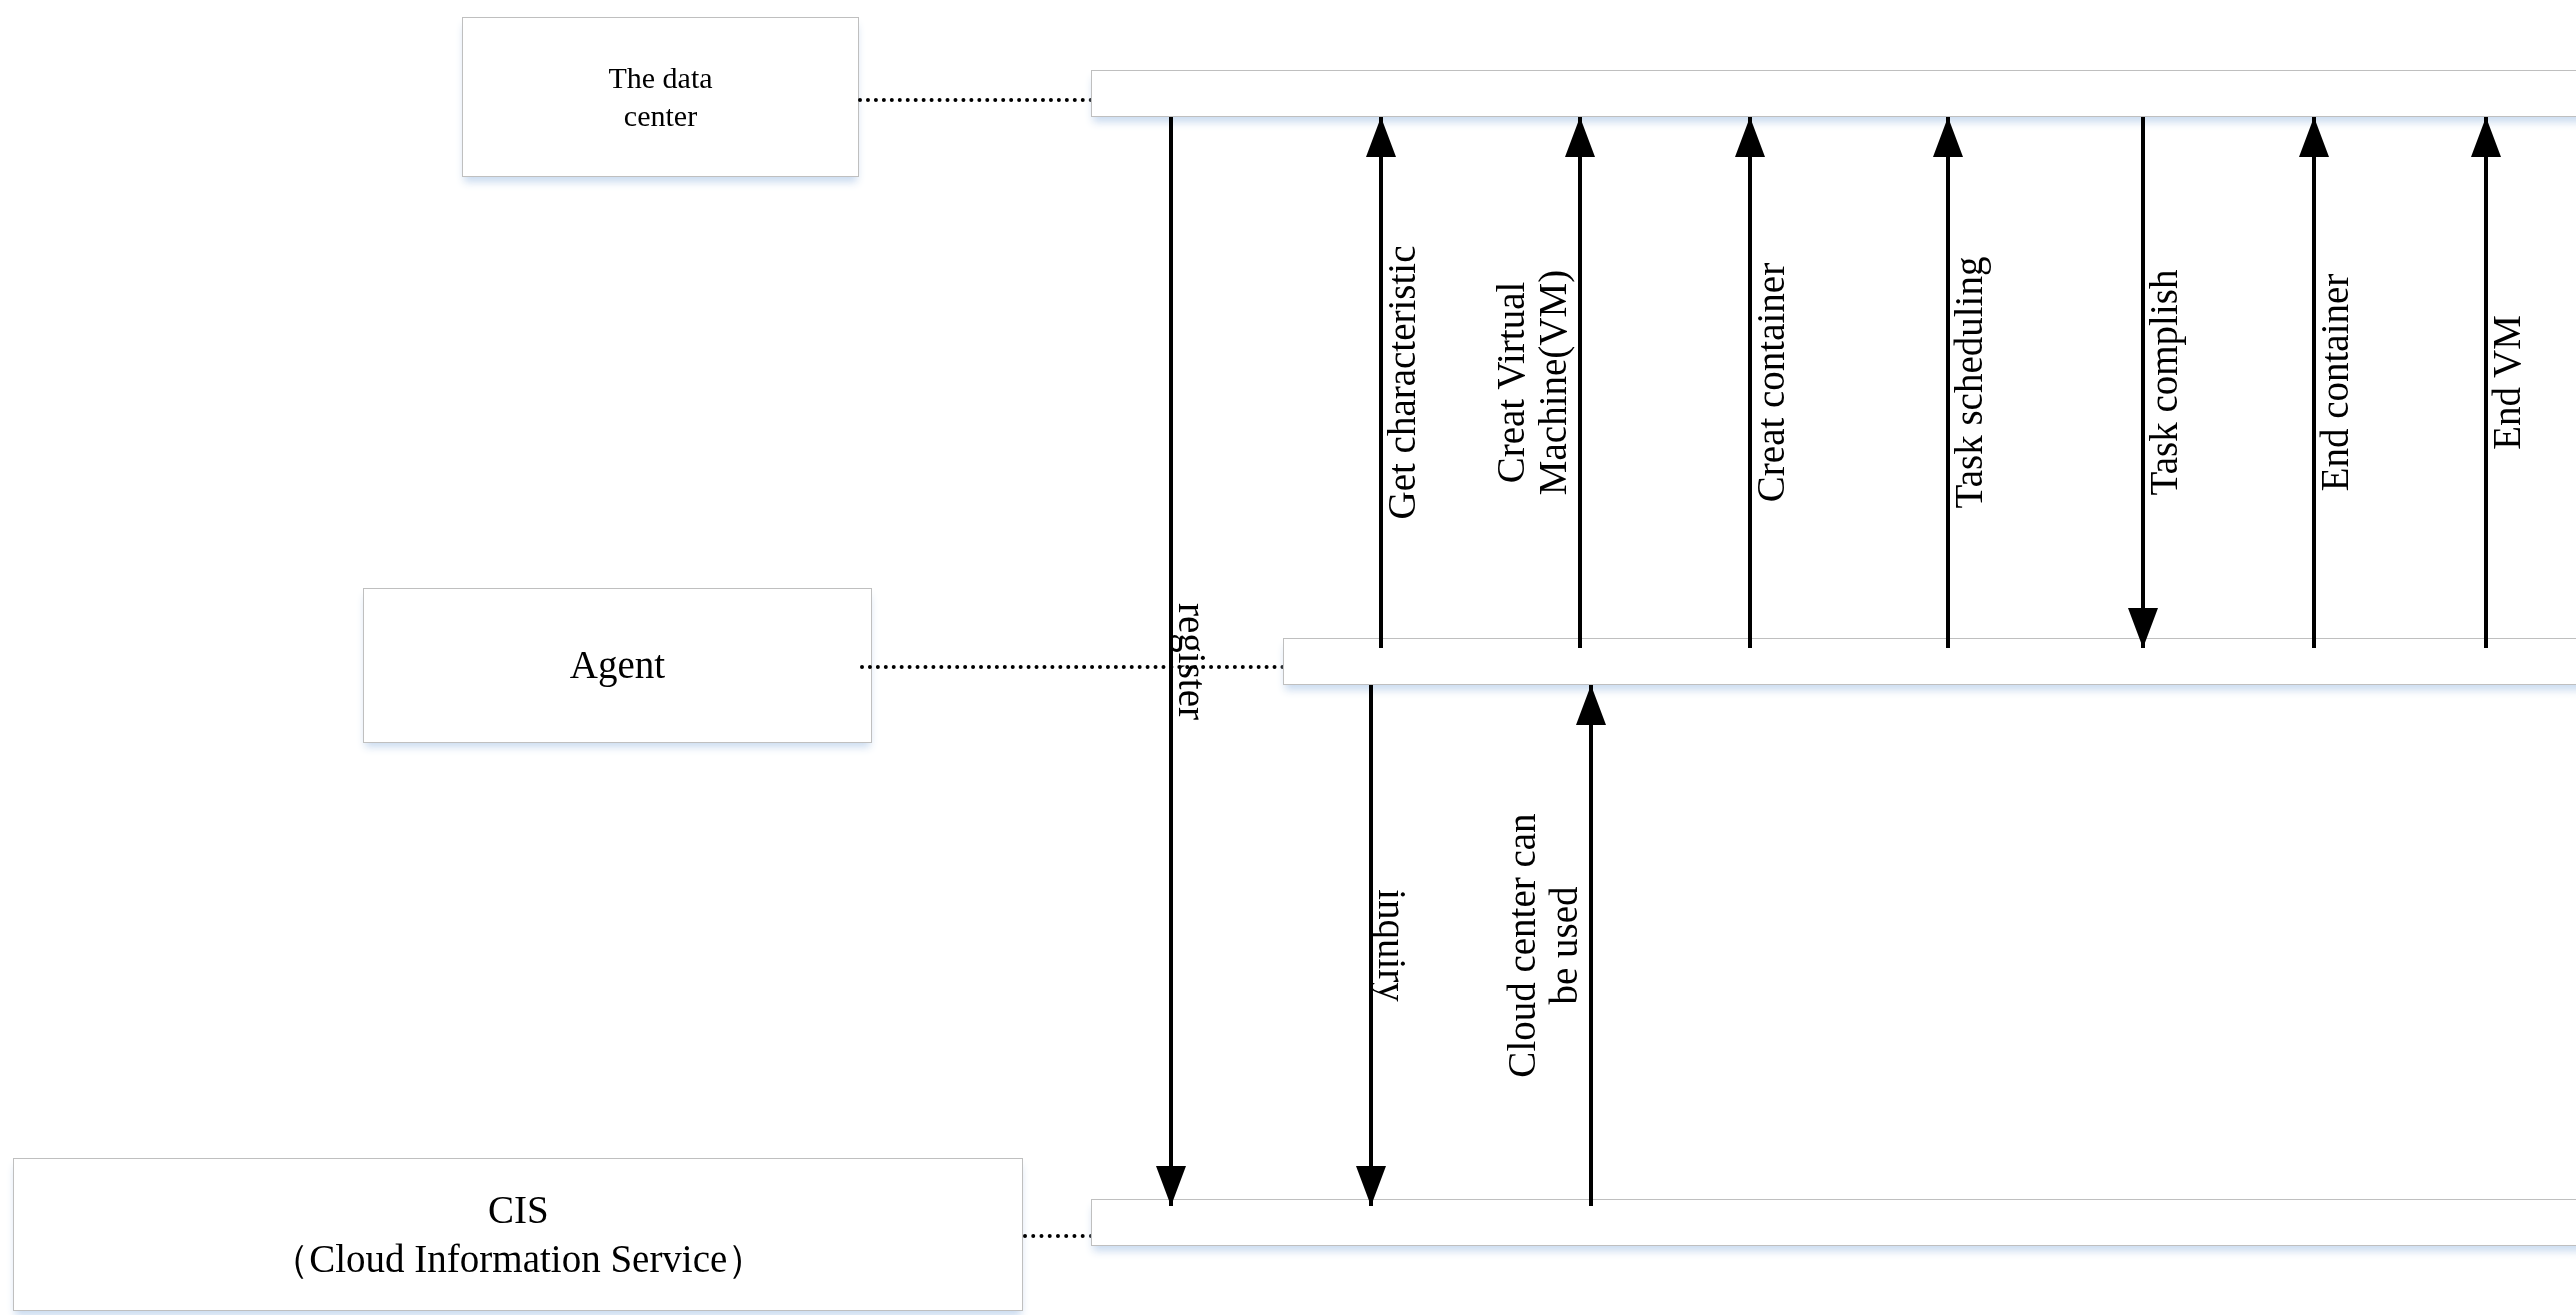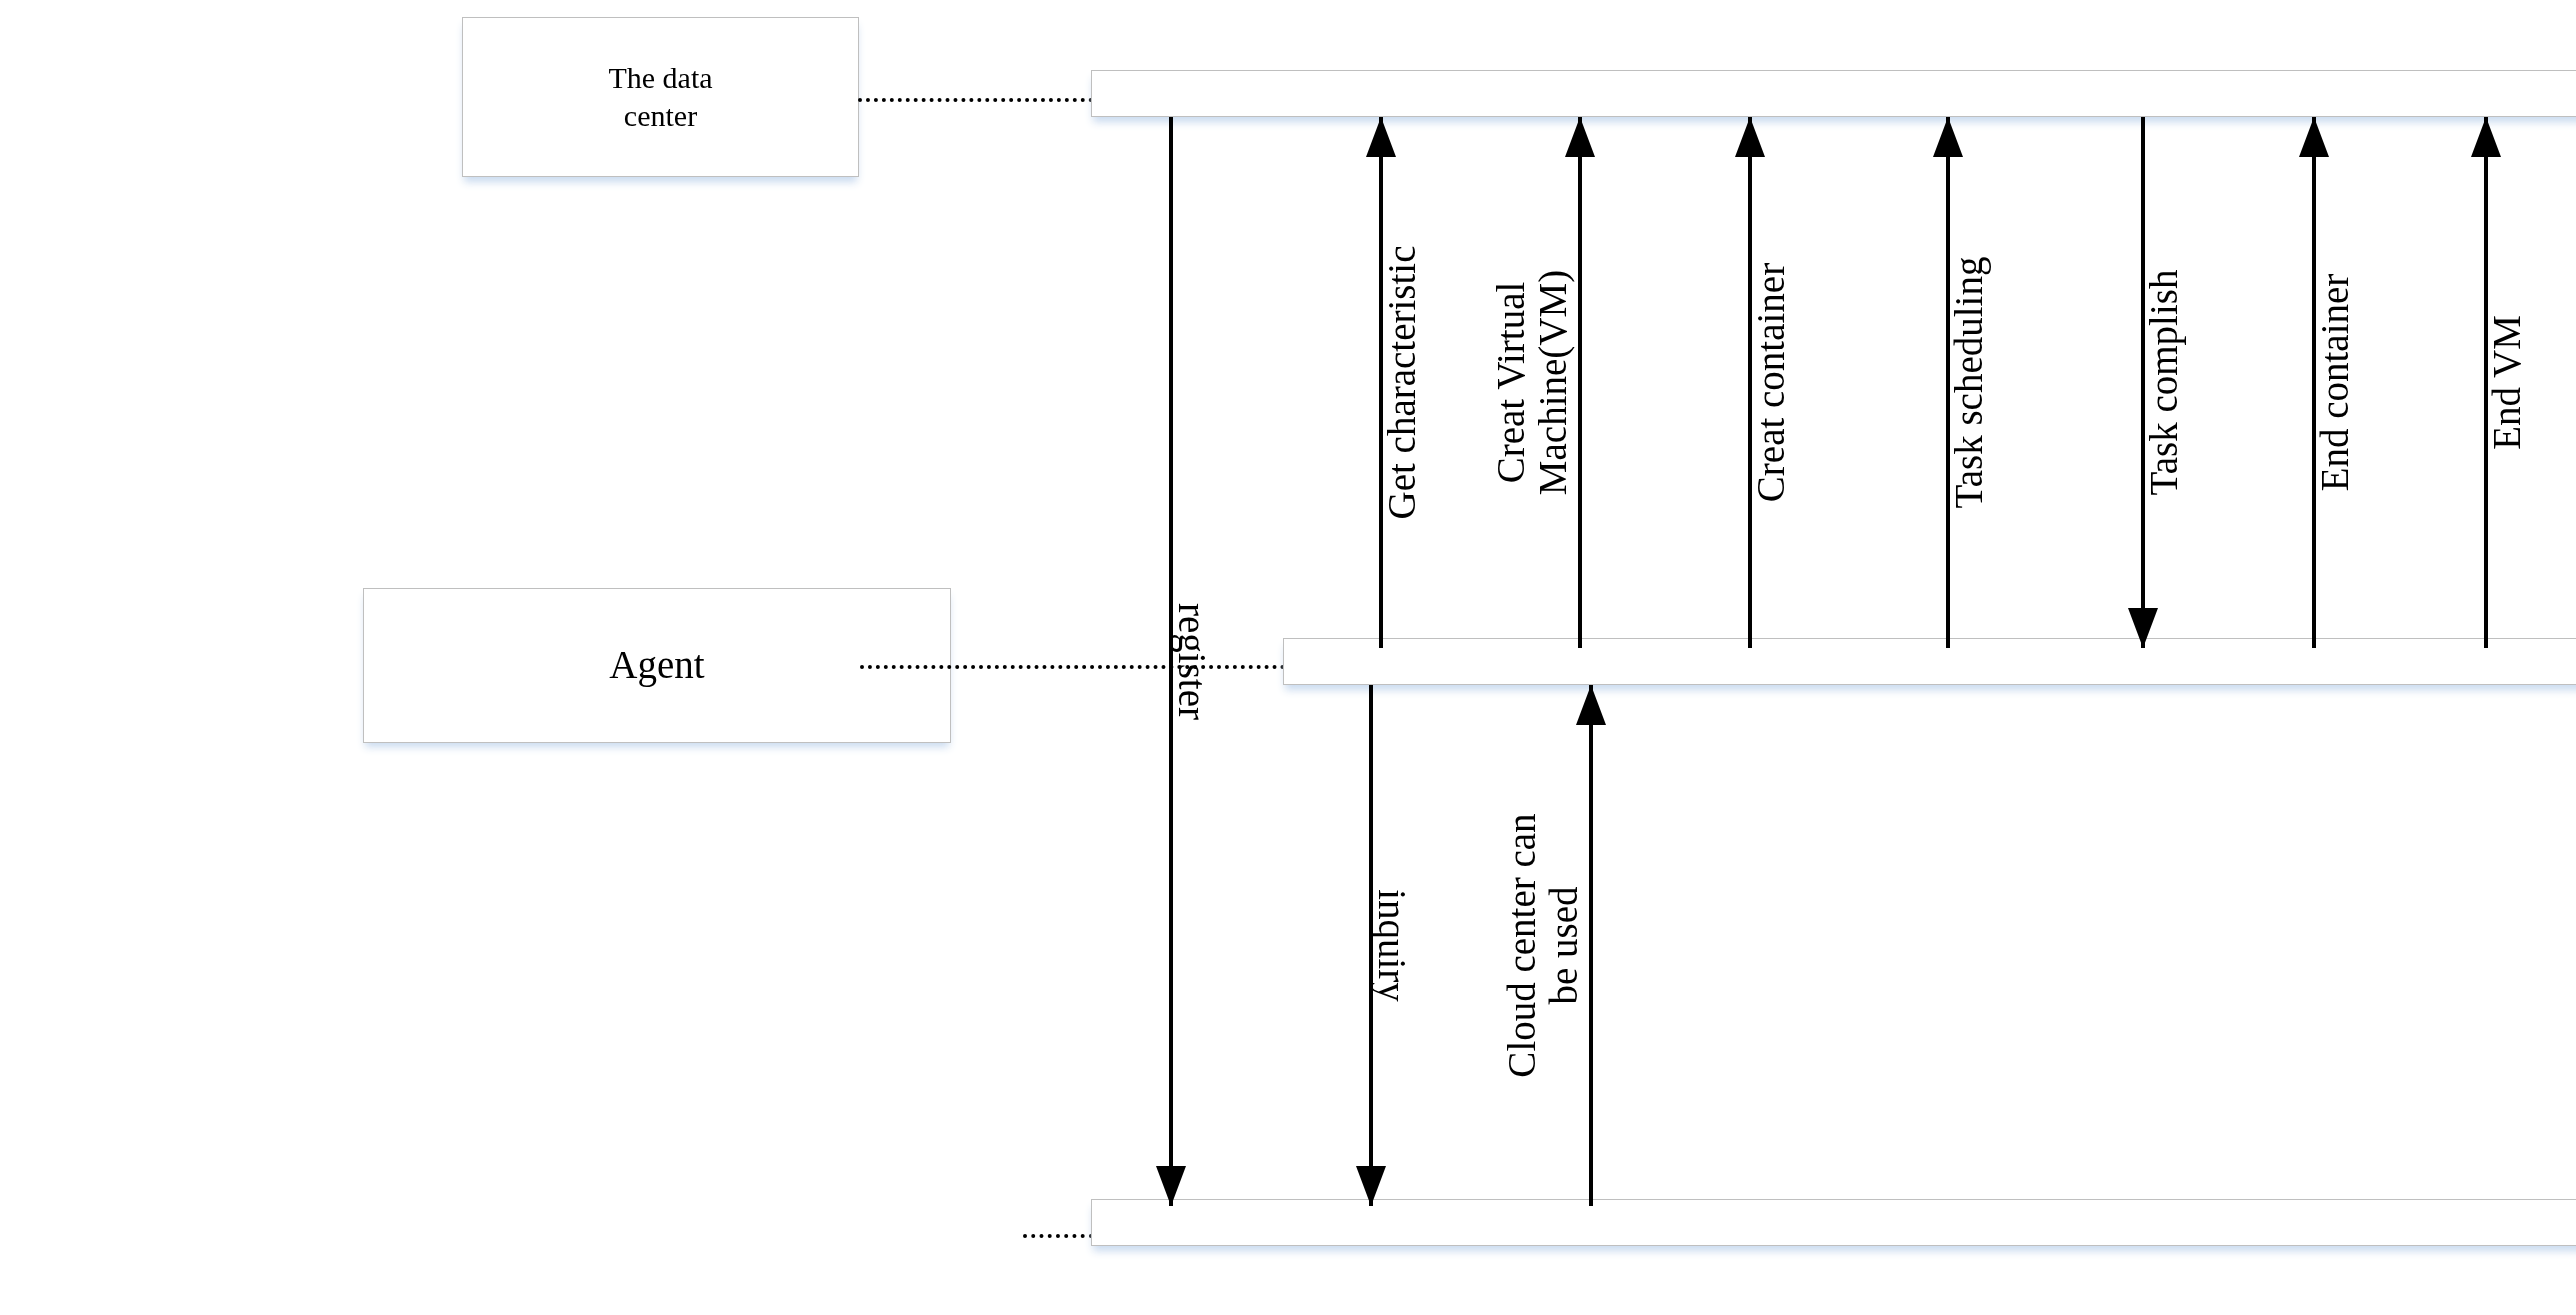--- a/index.html
+++ b/index.html
@@ -65,22 +65,26 @@
 </style>
 </head>
 <body>
 
 <div id="stage">
 
   <div class="actor-box" id="actor-0" style="left: 462px; top: 16.7px; width: 397px; height: 160px; font-size: 30px;">
     <span class="actor-label">The data
 center</span>
   </div>
-  <div class="actor-box" id="actor-1" style="left: 363px; top: 588px; width: 588px; height: 155px; font-size: 39px; text-align: center;">
+  <div class="actor-box" id="actor-1" style="left: 363px; top: 588px; width: 509px; height: 155px; font-size: 39px; text-align: center;">
     <span class="actor-label">Agent</span>
+  </div>
+  <div class="actor-box" id="actor-2" style="left: 13.3px; top: 1158px; width: 1010px; height: 153px; font-size: 39px;">
+    <span class="actor-label">CIS
+（Cloud Information Service）</span>
   </div>
 
   <div class="dot-connector" id="conn-0" style="left: 858px; top: 98px; width: 235px;"></div>
   <div class="dot-connector" id="conn-1" style="left: 860px; top: 665px; width: 425px;"></div>
   <div class="dot-connector" id="conn-2" style="left: 1023px; top: 1234px; width: 70px;"></div>
 
   <div class="lifeline-bar" id="life-0" style="left: 1091px; top: 70px; width: 2004px; height: 47px;"></div>
   <div class="lifeline-bar" id="life-1" style="left: 1283px; top: 638px; width: 1813px; height: 47px;"></div>
   <div class="lifeline-bar" id="life-2" style="left: 1091px; top: 1199px; width: 2004px; height: 47px;"></div>
 

